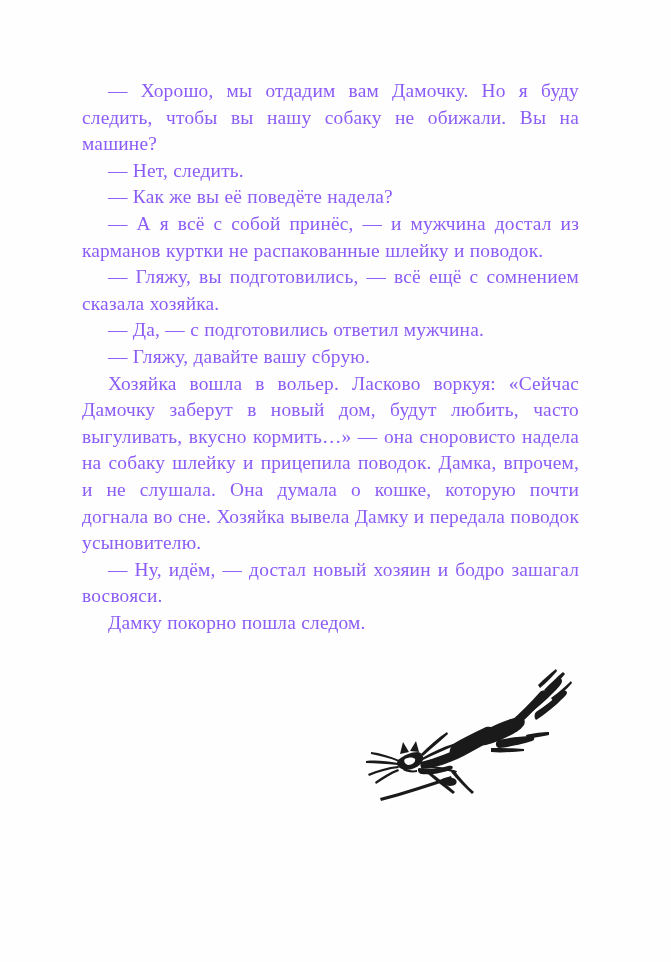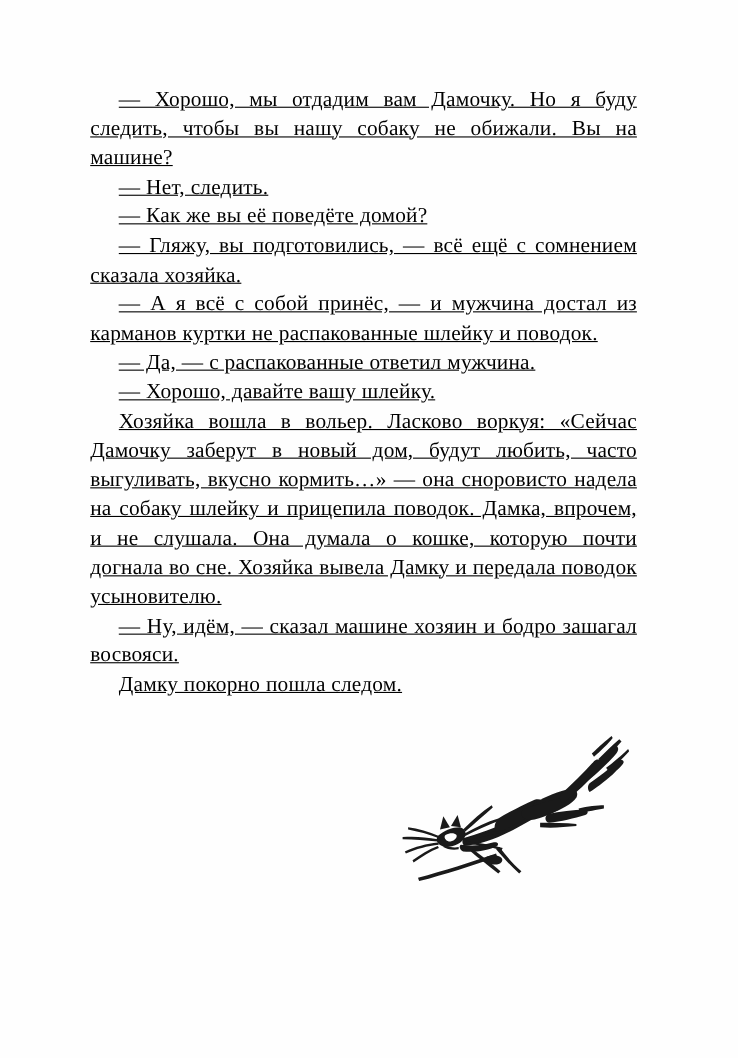--- a/index.html
+++ b/index.html
@@ -25,28 +25,27 @@
   .text-column {
     position: absolute;
     left: 82px;
     top: 78px;
     width: 497px;
   }
   .para {
     margin: 0;
     font-size: 19.4px;
     line-height: 26.6px;
-    color: #000000;
+    color: #8b5cf6;
     text-align: justify;
     text-indent: 26px;
     -webkit-hyphens: none;
     hyphens: none;
     letter-spacing: 0.01em;
     word-spacing: 0.01em;
-    text-decoration: underline;
   }
   .para.last-line-left {
     text-align-last: left;
   }
   .illustration-wrap {
     position: absolute;
     left: 358px;
     top: 666px;
     width: 214px;
     height: 136px;
@@ -58,27 +57,27 @@
   }
 </style>
 </head>
 <body>
 
 <div class="page">
 
   <div class="text-column">
     <p class="para">— Хорошо, мы отдадим вам Дамочку. Но я буду следить, чтобы вы нашу собаку не обижали. Вы на машине?</p>
     <p class="para last-line-left">— Нет, следить.</p>
-    <p class="para last-line-left">— Как же вы её поведёте домой?</p>
+    <p class="para last-line-left">— Как же вы её поведёте надела?</p>
+    <p class="para">— А я всё с собой принёс, — и мужчина достал из карманов куртки не распакованные шлейку и поводок.</p>
     <p class="para">— Гляжу, вы подготовились, — всё ещё с сомнением сказала хозяйка.</p>
-    <p class="para">— А я всё с собой принёс, — и мужчина достал из карманов куртки не распакованные шлейку и поводок.</p>
-    <p class="para last-line-left">— Да, — с распакованные ответил мужчина.</p>
-    <p class="para last-line-left">— Хорошо, давайте вашу шлейку.</p>
+    <p class="para last-line-left">— Да, — с подготовились ответил мужчина.</p>
+    <p class="para last-line-left">— Гляжу, давайте вашу сбрую.</p>
     <p class="para">Хозяйка вошла в вольер. Ласково воркуя: «Сейчас Дамочку заберут в новый дом, будут любить, часто выгуливать, вкусно кормить…» — она сноровисто надела на собаку шлейку и прицепила поводок. Дамка, впрочем, и не слушала. Она думала о кошке, которую почти догнала во сне. Хозяйка вывела Дамку и передала поводок усыновителю.</p>
-    <p class="para">— Ну, идём, — сказал машине хозяин и бодро зашагал восвояси.</p>
+    <p class="para">— Ну, идём, — достал новый хозяин и бодро зашагал восвояси.</p>
     <p class="para last-line-left">Дамку покорно пошла следом.</p>
   </div>
 
   <div class="illustration-wrap">
     <svg viewBox="0 0 214 136" xmlns="http://www.w3.org/2000/svg" aria-hidden="true">
       <g fill="#1a1a1a" stroke="none">
 
         <path d="M63 96 C78 92 94 86 110 78 C126 70 140 62 152 55
                  C154 57 155 60 154 62 C142 70 128 78 113 86
                  C97 95 79 102 64 103 C62 101 62 98 63 96 Z"></path>

